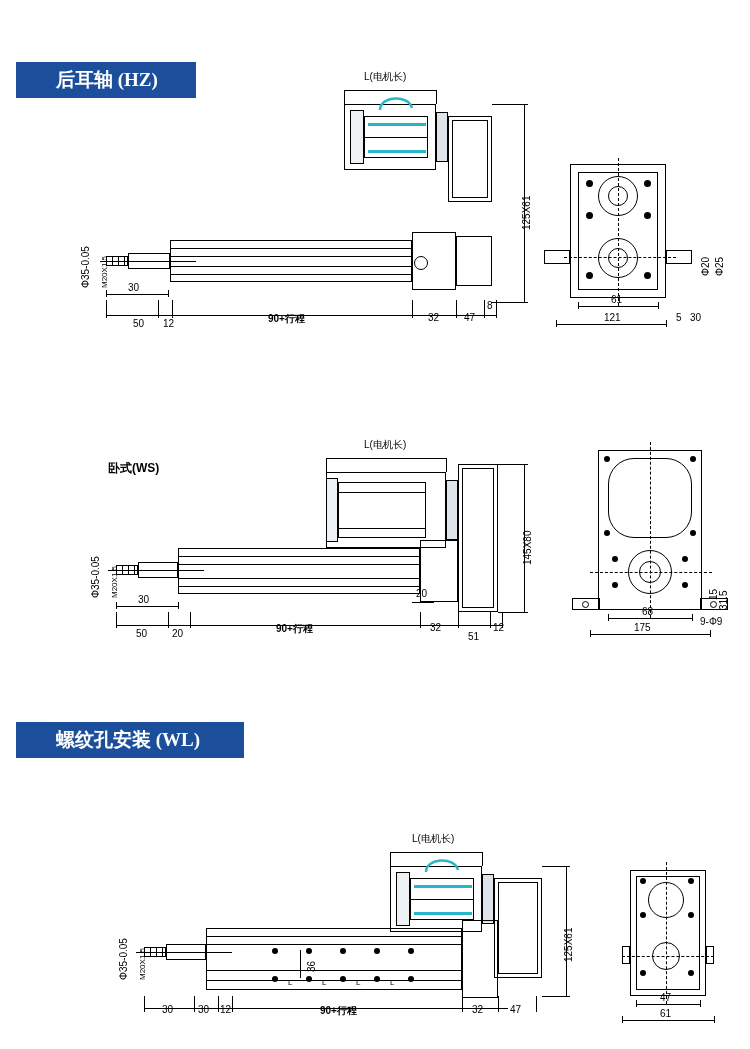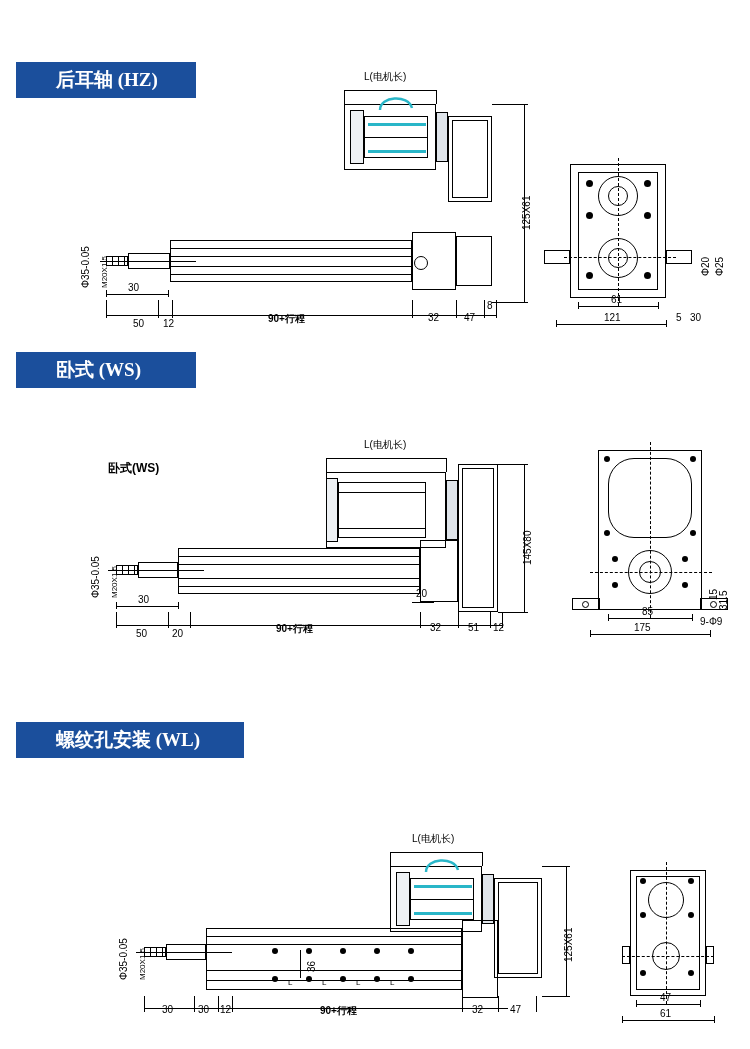--- a/index.html
+++ b/index.html
@@ -141,25 +141,20 @@
     <div class="lbl" style="left:611px;top:234px;">61</div>
 
     <div class="ln h" style="left:556px;top:264px;width:110px;"></div>
     <div class="tick" style="left:556px;top:260px;"></div>
     <div class="tick" style="left:666px;top:260px;"></div>
     <div class="lbl" style="left:604px;top:252px;">121</div>
     <div class="lbl" style="left:676px;top:252px;">5</div>
     <div class="lbl" style="left:690px;top:252px;">30</div>
   </div>
 
-  <div class="banner" style="left:16px;top:352px;width:180px;">
-    <div class="blk"></div>
-    <div class="bar" style="width:154px;"></div>
-    <div class="txt cn">卧式 (WS)</div>
-  </div>
 
   <div class="dw" style="left:0;top:420px;width:750px;height:230px;">
 
     <div class="lbl b cn" style="left:108px;top:40px;font-size:12px;">卧式(WS)</div>
 
     <div class="lbl" style="left:364px;top:18px;">L(电机长)</div>
     <div class="ln h" style="left:326px;top:38px;width:120px;"></div>
     <div class="ext" style="left:326px;top:38px;height:14px;"></div>
     <div class="ext" style="left:446px;top:38px;height:14px;"></div>
 
@@ -204,21 +199,21 @@
     <div class="ext" style="left:190px;top:192px;height:16px;"></div>
     <div class="ext" style="left:420px;top:192px;height:16px;"></div>
     <div class="ext" style="left:458px;top:192px;height:16px;"></div>
     <div class="ext" style="left:490px;top:192px;height:16px;"></div>
     <div class="ext" style="left:502px;top:192px;height:16px;"></div>
 
     <div class="lbl" style="left:136px;top:208px;">50</div>
     <div class="lbl" style="left:172px;top:208px;">20</div>
     <div class="lbl b" style="left:276px;top:202px;">90+行程</div>
     <div class="lbl" style="left:430px;top:202px;">32</div>
-    <div class="lbl" style="left:468px;top:202px;">51</div>
+    <div class="lbl" style="left:468px;top:211px;">51</div>
     <div class="lbl" style="left:493px;top:202px;">12</div>
 
     <div class="ln v" style="left:524px;top:44px;height:148px;"></div>
     <div class="ln h" style="left:498px;top:44px;width:30px;"></div>
     <div class="ln h" style="left:498px;top:192px;width:30px;"></div>
     <div class="vlbl" style="left:522px;top:145px;">145X80</div>
 
     <div class="rect" style="left:598px;top:30px;width:104px;height:160px;"></div>
     <div class="rect" style="left:608px;top:38px;width:84px;height:80px;border-radius:26px;"></div>
     <div class="circ" style="left:628px;top:130px;width:44px;height:44px;"></div>
@@ -238,21 +233,21 @@
     <div class="rect" style="left:700px;top:178px;width:28px;height:12px;"></div>
     <div class="circ" style="left:582px;top:181px;width:7px;height:7px;"></div>
     <div class="circ" style="left:710px;top:181px;width:7px;height:7px;"></div>
 
     <div class="vlbl" style="left:718px;top:190px;">31.5</div>
     <div class="vlbl" style="left:708px;top:180px;">15</div>
 
     <div class="ln h" style="left:608px;top:198px;width:84px;"></div>
     <div class="tick" style="left:608px;top:194px;"></div>
     <div class="tick" style="left:692px;top:194px;"></div>
-    <div class="lbl" style="left:642px;top:186px;">85</div>
+    <div class="lbl" style="left:642px;top:186px;">68</div>
 
     <div class="ln h" style="left:590px;top:214px;width:120px;"></div>
     <div class="tick" style="left:590px;top:210px;"></div>
     <div class="tick" style="left:710px;top:210px;"></div>
     <div class="lbl" style="left:634px;top:202px;">175</div>
     <div class="lbl" style="left:700px;top:196px;">9-Φ9</div>
   </div>
 
   <div class="banner" style="left:16px;top:722px;width:228px;">
     <div class="blk"></div>

